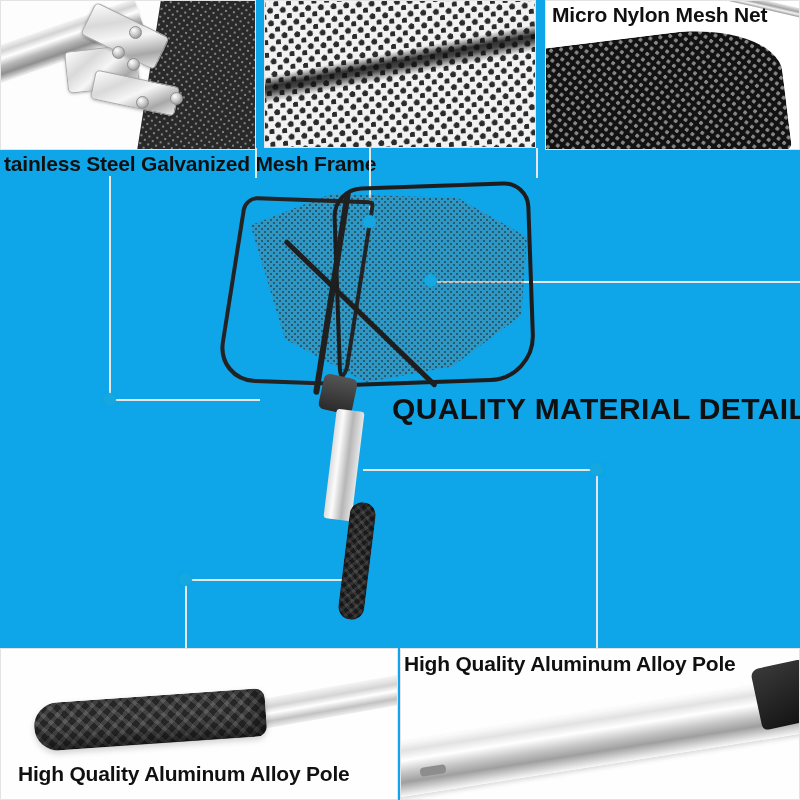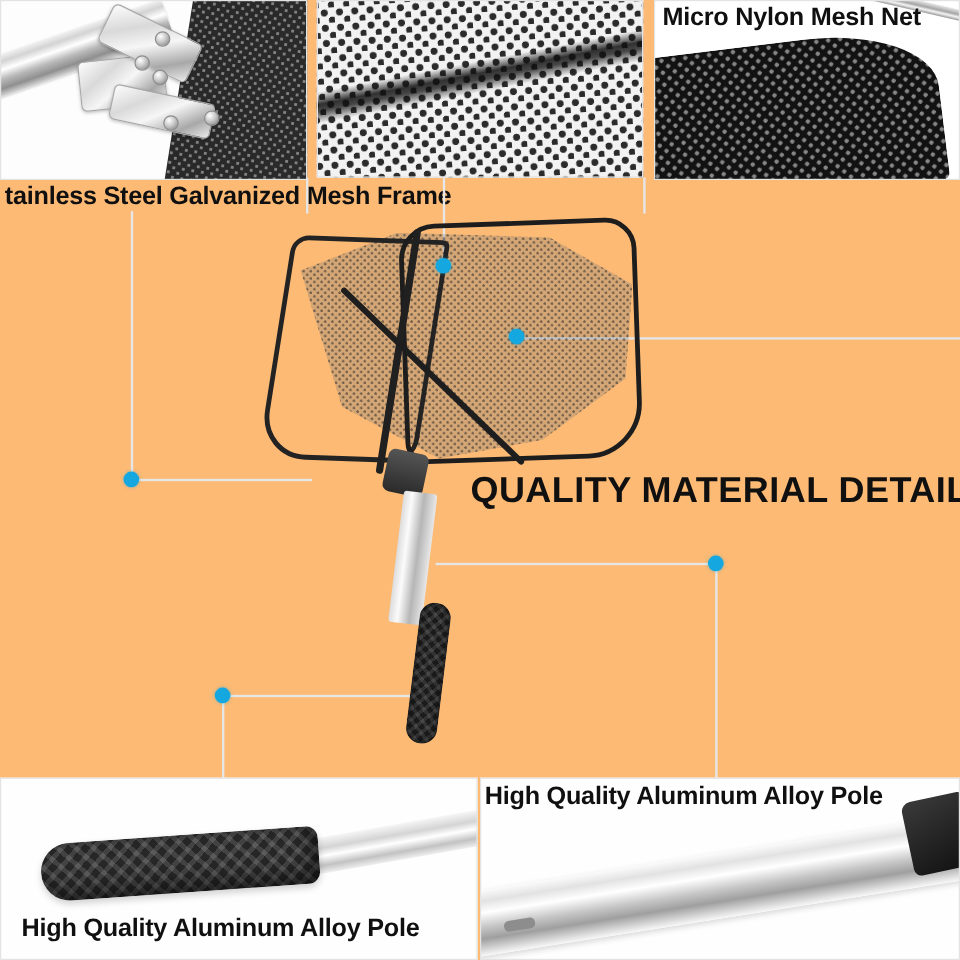--- a/index.html
+++ b/index.html
@@ -6,21 +6,21 @@
   * { box-sizing: border-box; margin: 0; padding: 0; }
   html, body {
     width: 800px; height: 800px;
     background: #ffffff;
     font-family: "Liberation Sans", "DejaVu Sans", sans-serif;
     overflow: hidden;
   }
   #stage {
     position: relative;
     width: 800px; height: 800px;
-    background: #fdba74;
+    background: #0ea5e9;
   }
 
   
   .panel {
     position: absolute;
     overflow: hidden;
     background: #fbfbfb;
   }
   .panel-border {
     position: absolute;

